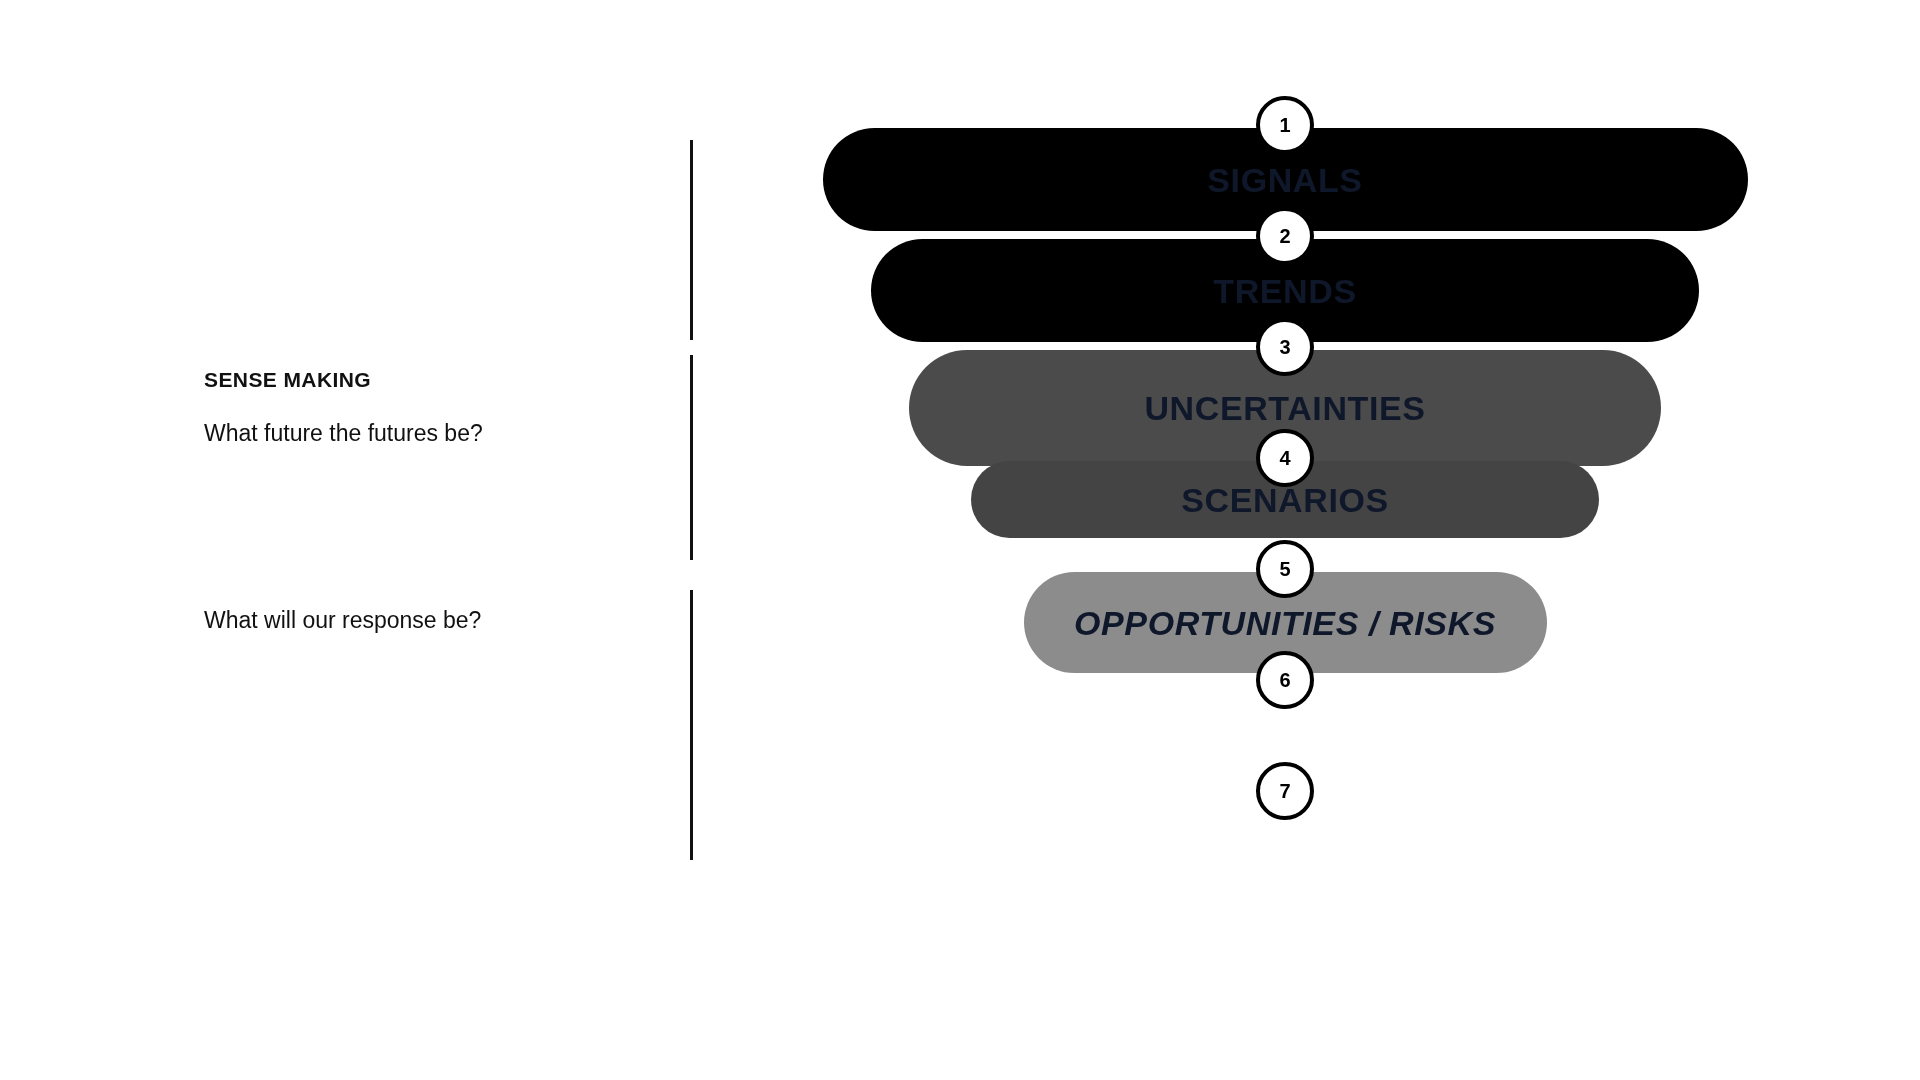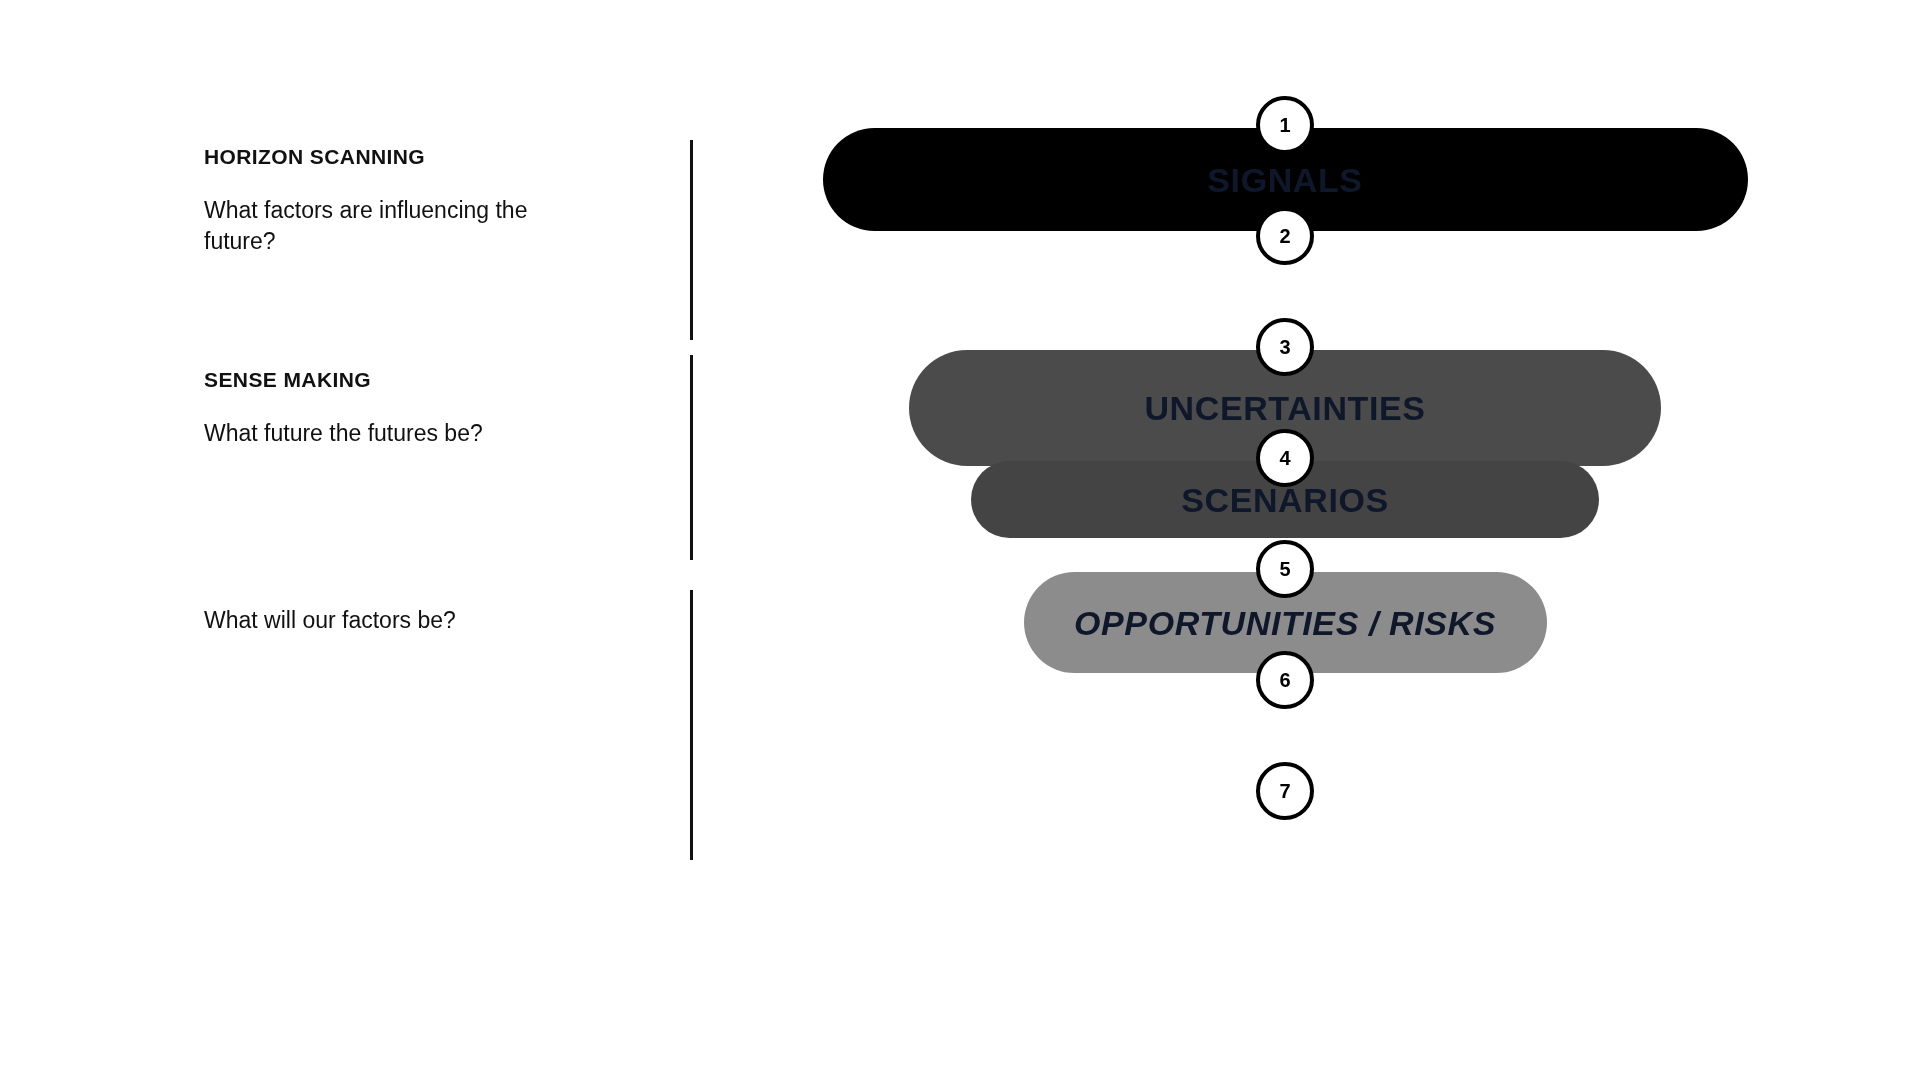--- a/index.html
+++ b/index.html
@@ -121,40 +121,40 @@
     color: #000000;
     line-height: 1;
   }
 </style>
 </head>
 <body>
 
 <div id="stage">
 
   <div id="phases">
-      <div class="phase" style="top: 145px;">
-        <div class="phase-title">HORIZON SCANNING</div>
-        <div class="phase-question">What factors are influencing the future?</div>
-      </div>
       <div class="divider" style="top: 140px; height: 200px;"></div>
       <div class="phase" style="top: 368px;">
         <div class="phase-title">SENSE MAKING</div>
         <div class="phase-question">What future the futures be?</div>
       </div>
       <div class="divider" style="top: 355px; height: 205px;"></div>
       <div class="phase" style="top: 605px;">
-        <div class="phase-question">What will our factors be?</div>
+        <div class="phase-question">What will our response be?</div>
       </div>
       <div class="divider" style="top: 590px; height: 270px;"></div>
     </div>
 
   <div id="funnel">
       <div class="funnel-stage" style="width: 925px; height: 103px; top: 128px; left: 822.5px;">
         <div class="stage-bar" style="background: rgb(0, 0, 0);"></div>
         <div class="stage-label">SIGNALS</div>
+      </div>
+      <div class="funnel-stage" style="width: 828px; height: 103px; top: 239px; left: 871px;">
+        <div class="stage-bar" style="background: rgb(0, 0, 0);"></div>
+        <div class="stage-label">TRENDS</div>
       </div>
       <div class="funnel-stage" style="width: 752px; height: 116px; top: 350px; left: 909px;">
         <div class="stage-bar" style="background: rgb(75, 75, 75);"></div>
         <div class="stage-label">UNCERTAINTIES</div>
       </div>
       <div class="funnel-stage" style="width: 628px; height: 77px; top: 461px; left: 971px;">
         <div class="stage-bar" style="background: rgb(68, 68, 68);"></div>
         <div class="stage-label">SCENARIOS</div>
       </div>
       <div class="funnel-stage" style="width: 523px; height: 101px; top: 572px; left: 1023.5px; font-style: italic;">

